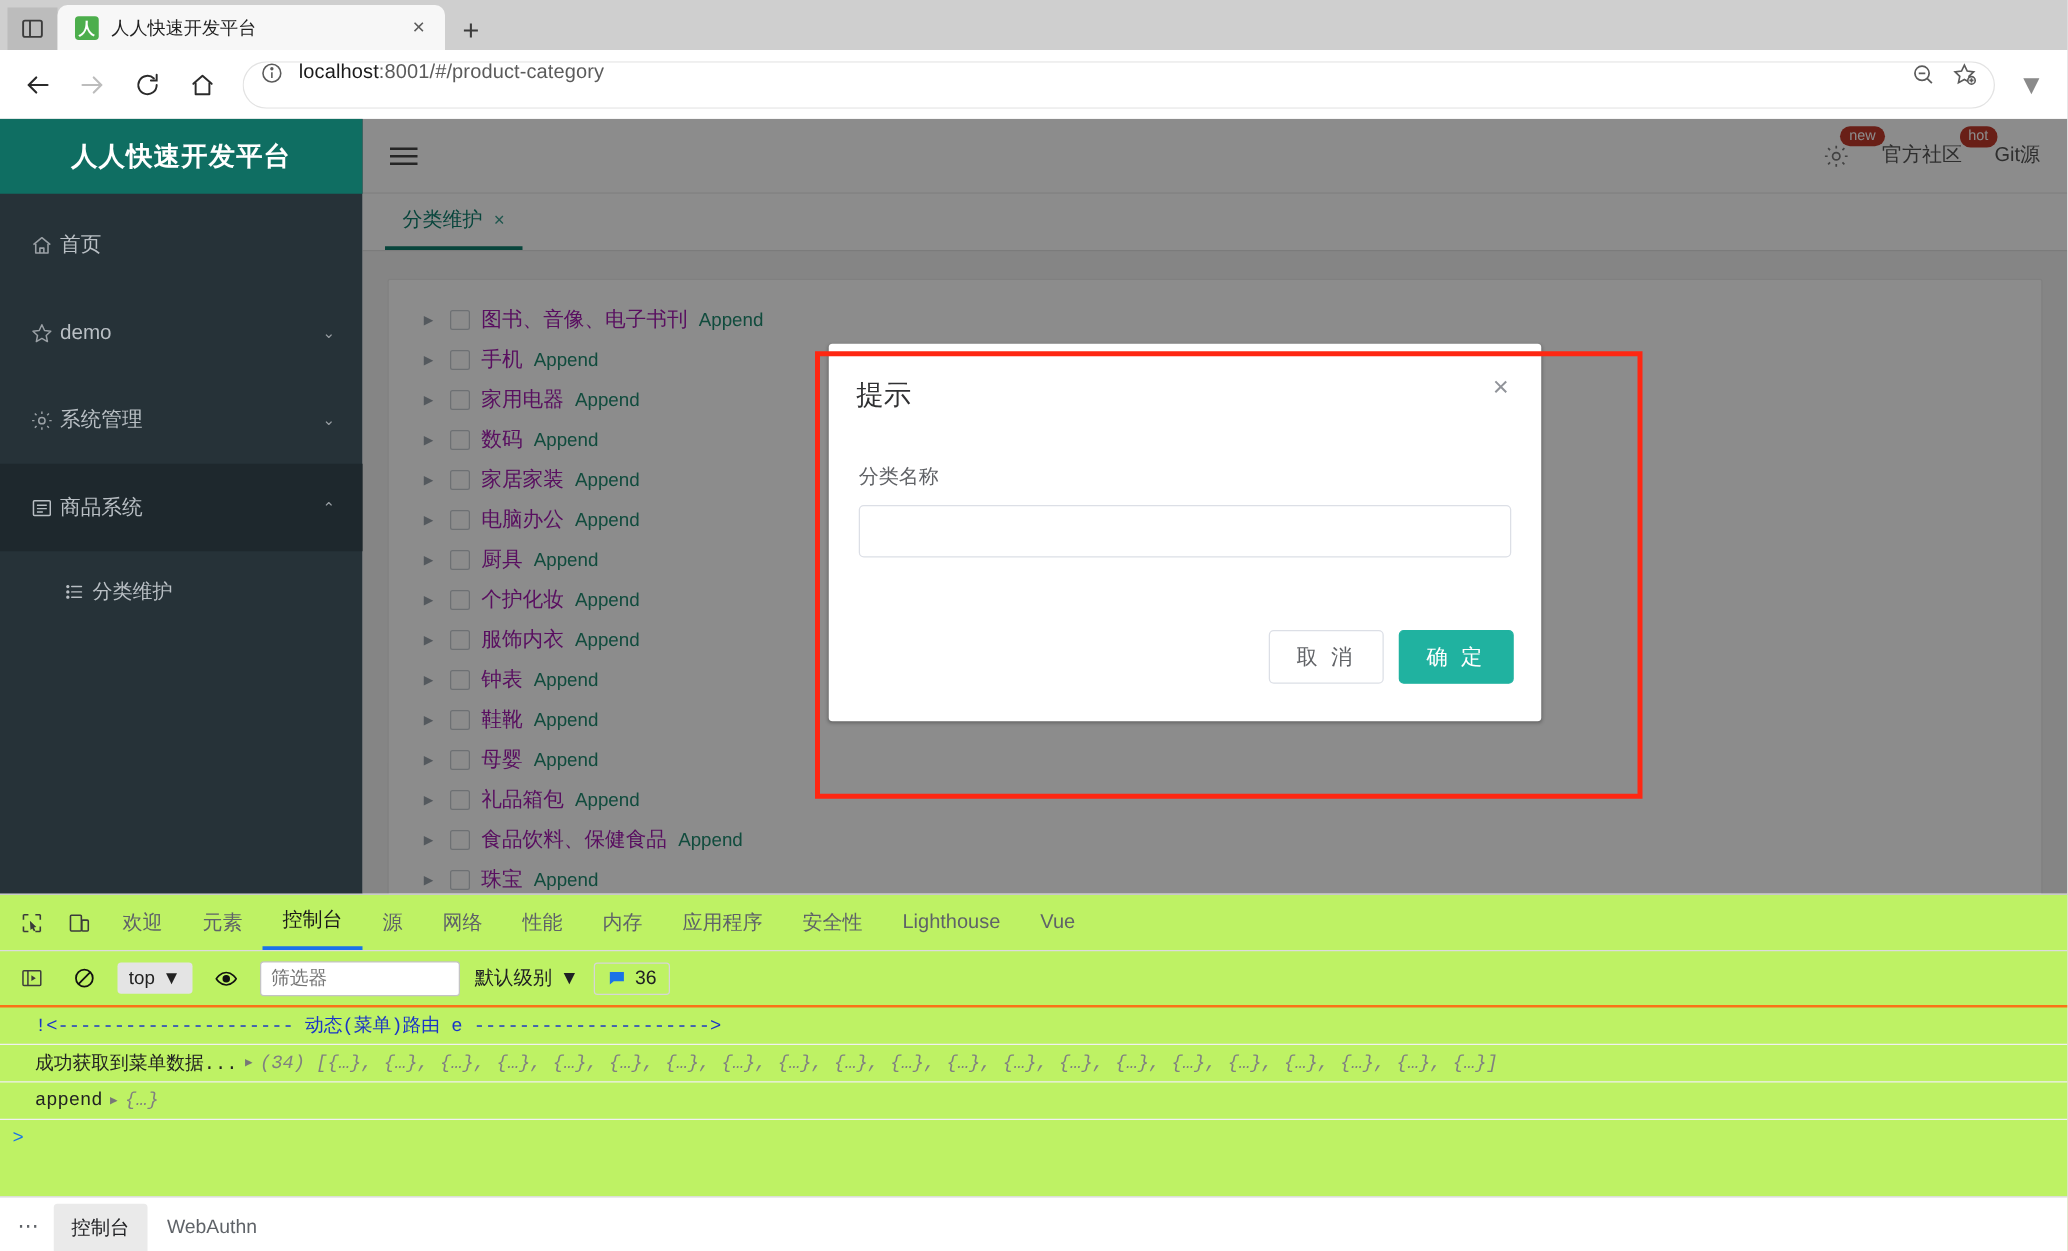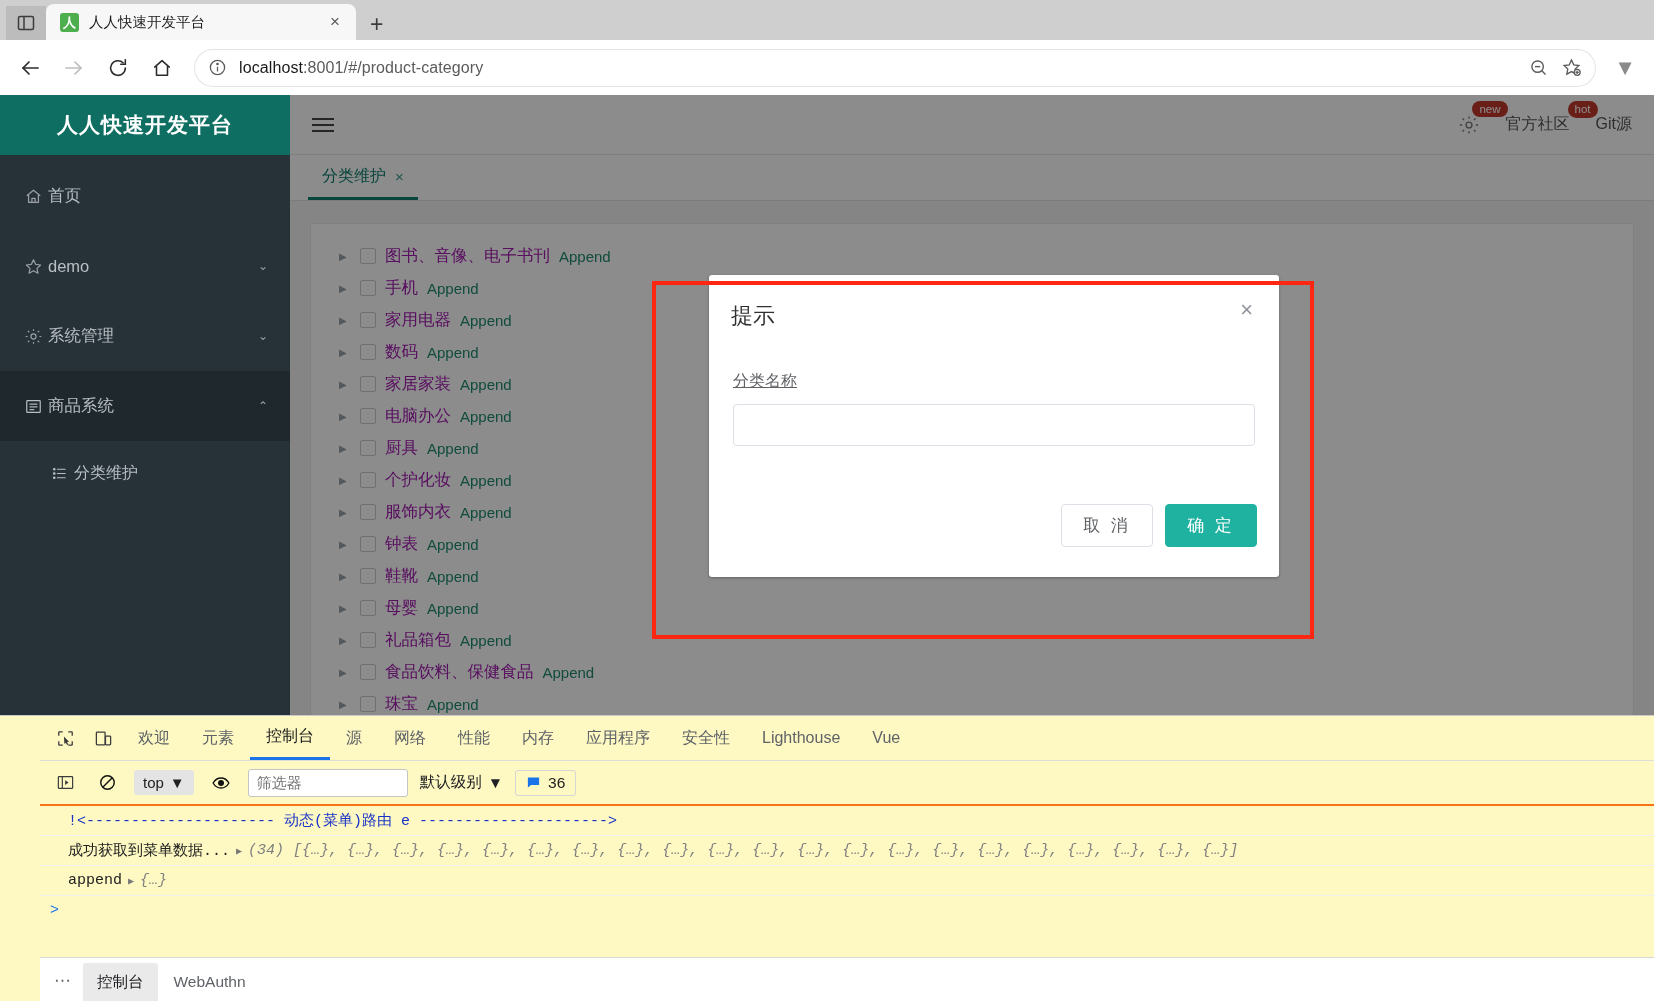--- a/index.html
+++ b/index.html
@@ -44,21 +44,21 @@
     position: relative;
   }
   .navbtn {
     width: 40px; height: 40px; display:flex; align-items:center; justify-content:center;
     color: #2b2b2b; cursor: pointer;
   }
   .navbtn.disabled { color: #bdbdbd; }
   .omnibox {
     flex: 1; height: 38px; background: #fff;
     border-radius: 19px; margin-left: 8px; margin-right: 6px;
-    display: flex; align-items: center; padding: 0 14px; gap: 12px;
+    display: flex; align-items: flex-start; padding: 0 14px; gap: 12px;
     box-shadow: 0 0 0 1px #e3e3e3 inset;
   }
   .omnibox-url { font-size: 16px; color: #5b5b5b; flex: 1; letter-spacing: .1px;}
   .omnibox-url b { color: #1a1a1a; font-weight: normal; }
   .omni-icon { color: #5b5b5b; display:flex; align-items:center; cursor:pointer;}
   .profile-chevron { color: #8a8a8a; font-size: 22px; padding: 0 8px; cursor:pointer;}
 
   
   .app {
     position: relative;
@@ -133,27 +133,26 @@
     position: absolute; inset: 0; background: rgba(0,0,0,0.45); z-index: 50;
   }
 
   
   .modal {
     position: absolute; z-index: 60;
     left: 663px; top: 180px; width: 570px;
     background: #ffffff; border-radius: 3px;
     box-shadow: 0 1px 3px rgba(0,0,0,.3);
     padding: 20px 22px 30px 22px;
-    margin-left: 46px;
   }
   .modal-head { display:flex; align-items:flex-start; justify-content: space-between; }
   .modal-title { font-size: 22px; color: #303133; font-weight: normal; padding-top: 6px;}
   .modal-close { font-size: 22px; color: #909399; cursor: pointer; line-height: 1; padding: 4px;}
   .modal-body { padding: 40px 2px 0 2px; }
-  .form-label { font-size: 16px; color: #606266; margin-bottom: 12px; text-decoration: underline; }
+  .form-label { font-size: 16px; color: #606266; margin-bottom: 12px; }
   .form-input {
     width: 100%; height: 42px; border: 1px solid #dcdfe6; border-radius: 4px;
     outline: none; font-size: 16px; color: #606266; padding: 0 14px;
     font-family: "Liberation Sans", sans-serif; background: #fff;
   }
   .modal-foot { display:flex; justify-content: flex-end; gap: 12px; padding-top: 58px; }
   .btn {
     min-width: 92px; height: 43px; border-radius: 4px; font-size: 17px;
     display:flex; align-items:center; justify-content:center; cursor:pointer;
     letter-spacing: 3px; font-family: "Liberation Sans", sans-serif;
@@ -162,22 +161,22 @@
   .btn-primary { background: #20b2a0; border: 1px solid #20b2a0; color: #fff; }
 
   .redbox {
     position: absolute; z-index: 70; pointer-events: none;
     border: 4px solid #fe2712;
     left: 652px; top: 186px; width: 662px; height: 358px;
   }
 
   
   .devtools {
-    height: 286px; background: #fef9c3; border-top: 1px solid #c9c9c9;
-    display: flex; flex-direction: column; padding-left: 40px;
+    height: 286px; background: #bef264; border-top: 1px solid #c9c9c9;
+    display: flex; flex-direction: column;
   }
   .dt-tabbar {
     height: 45px; display: flex; align-items: center;
     border-bottom: 1px solid #dcdcdc; padding-left: 6px; gap: 0;
   }
   .dt-iconbtn { width: 38px; height: 38px; display:flex; align-items:center; justify-content:center; color:#3b3b3b; cursor:pointer;}
   .dt-tab {
     height: 44px; padding: 0 16px; display:flex; align-items:center;
     font-size: 16px; color: #5f6368; cursor:pointer; white-space: nowrap;
   }

